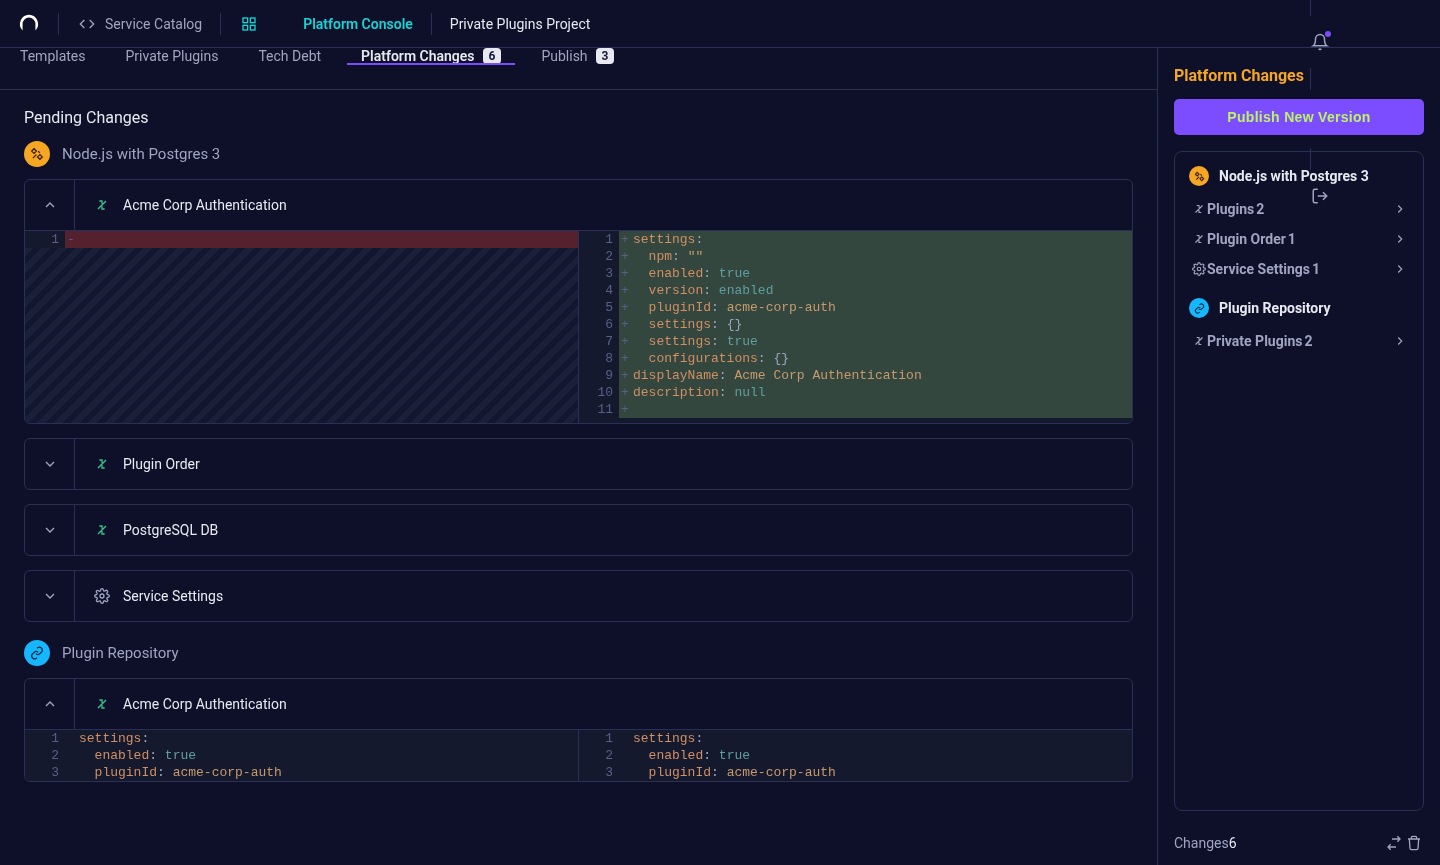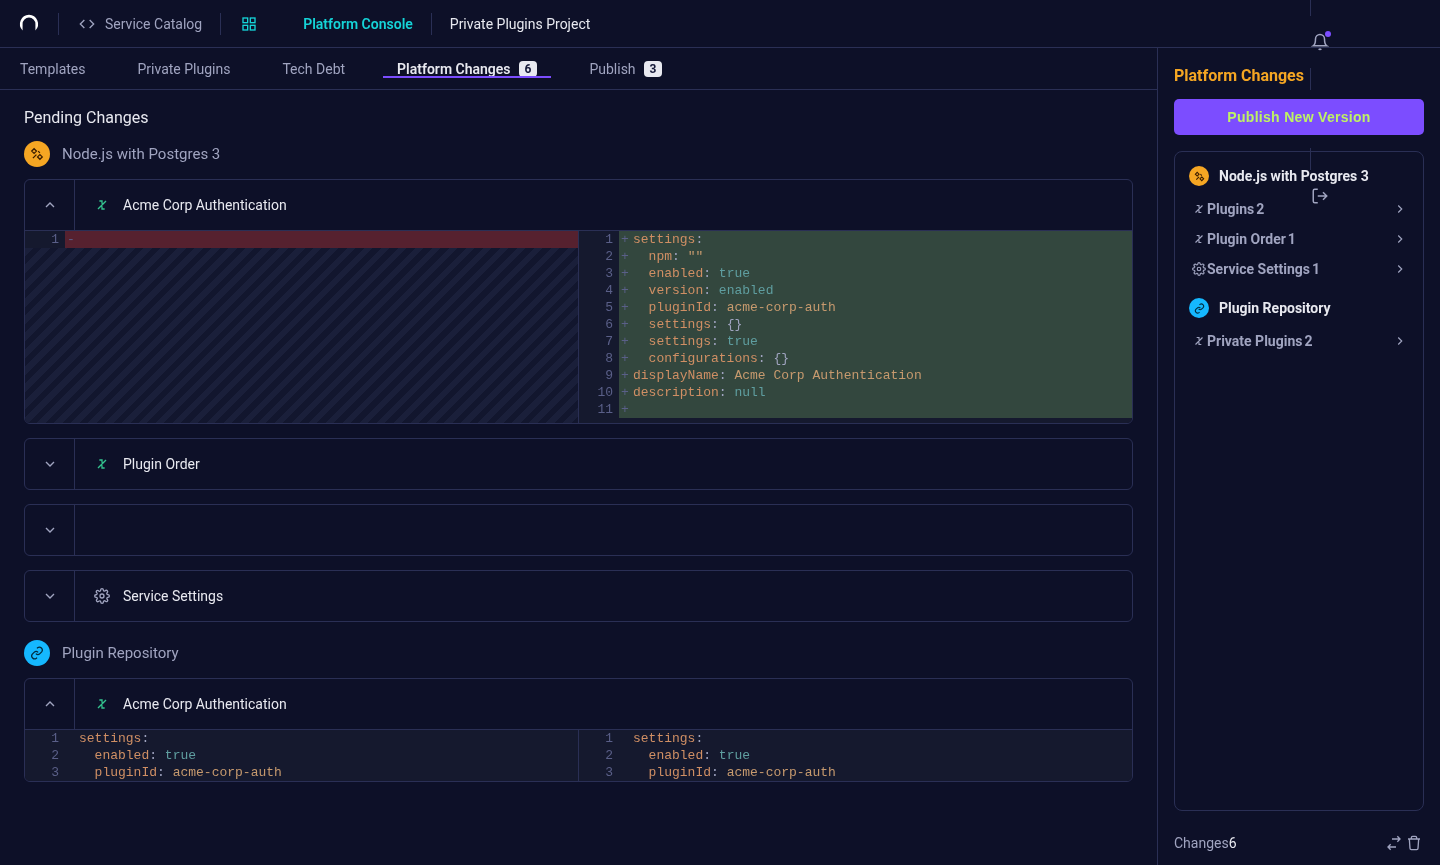--- a/index.html
+++ b/index.html
@@ -65,23 +65,23 @@
 
   .help-btn { display:flex; align-items:center; gap:6px; color:var(--text); cursor:pointer; font-size:14px; }
 
   
   .wrap { display:flex; height: calc(865px - 48px); }
   .main { flex:1; display:flex; flex-direction:column; border-right:1px solid var(--border); min-width:0; }
   .sidebar { width: 282px; display:flex; flex-direction:column; }
 
   
   .subtabs {
-    height: 42px; display:flex; align-items:center;
+    height: 42px; display:flex; align-items:flex-start;
     border-bottom:1px solid var(--border);
-    gap: 12px;
+    gap: 0;
   }
   .subtab {
     display:flex; align-items:center; gap:8px;
     padding: 0 20px; color: var(--text-muted);
     cursor:pointer; position:relative; font-size:14px;
   }
   .subtab.active { color: var(--text); font-weight:600; }
   .subtab.active::after {
     content:""; position:absolute; left:6px; right:6px; bottom:-1px;
     height:2px; background: var(--accent);
@@ -366,20 +366,28 @@
 
       <div class="panel">
         <div class="panel-head">
           <div class="panel-toggle">
             <span>
               <svg viewBox="0 0 24 24" width="16" height="16" fill="none" stroke="currentColor" stroke-width="2">
                   <path d="M6 9l6 6 6-6"></path>
                 </svg>
             </span>
           </div>
+          <div class="panel-title">
+            <span class="panel-title-icon">
+              <svg viewBox="0 0 24 24" width="16" height="16" fill="none" stroke="currentColor" stroke-width="2">
+                  <path d="M6 18L18 6M8 6h4v4M16 18h-4v-4"></path>
+                </svg>
+            </span>
+            <span>PostgreSQL DB</span>
+          </div>
         </div>
       </div>
 
       <div class="panel">
         <div class="panel-head">
           <div class="panel-toggle">
             <span>
               <svg viewBox="0 0 24 24" width="16" height="16" fill="none" stroke="currentColor" stroke-width="2">
                   <path d="M6 9l6 6 6-6"></path>
                 </svg>

